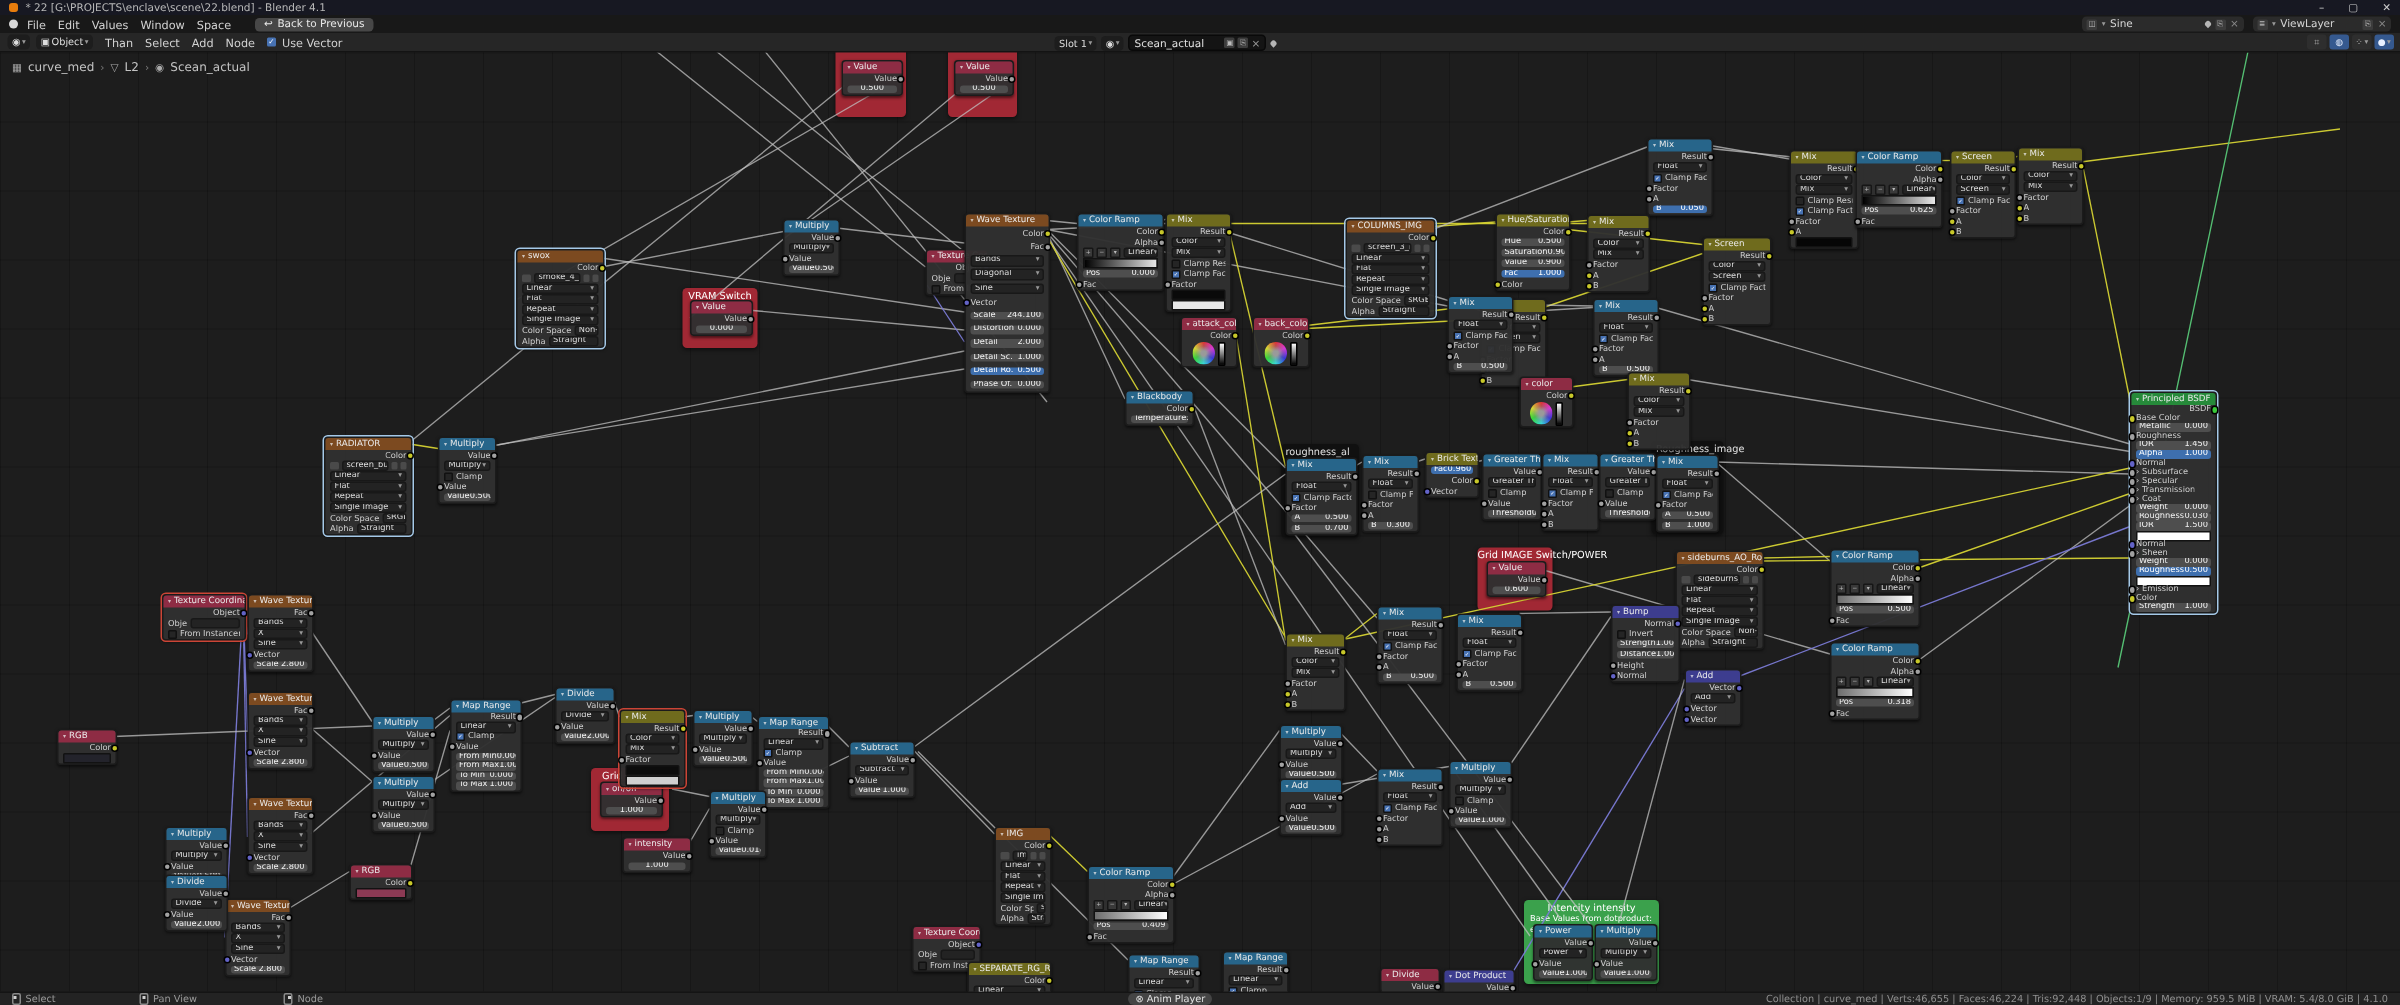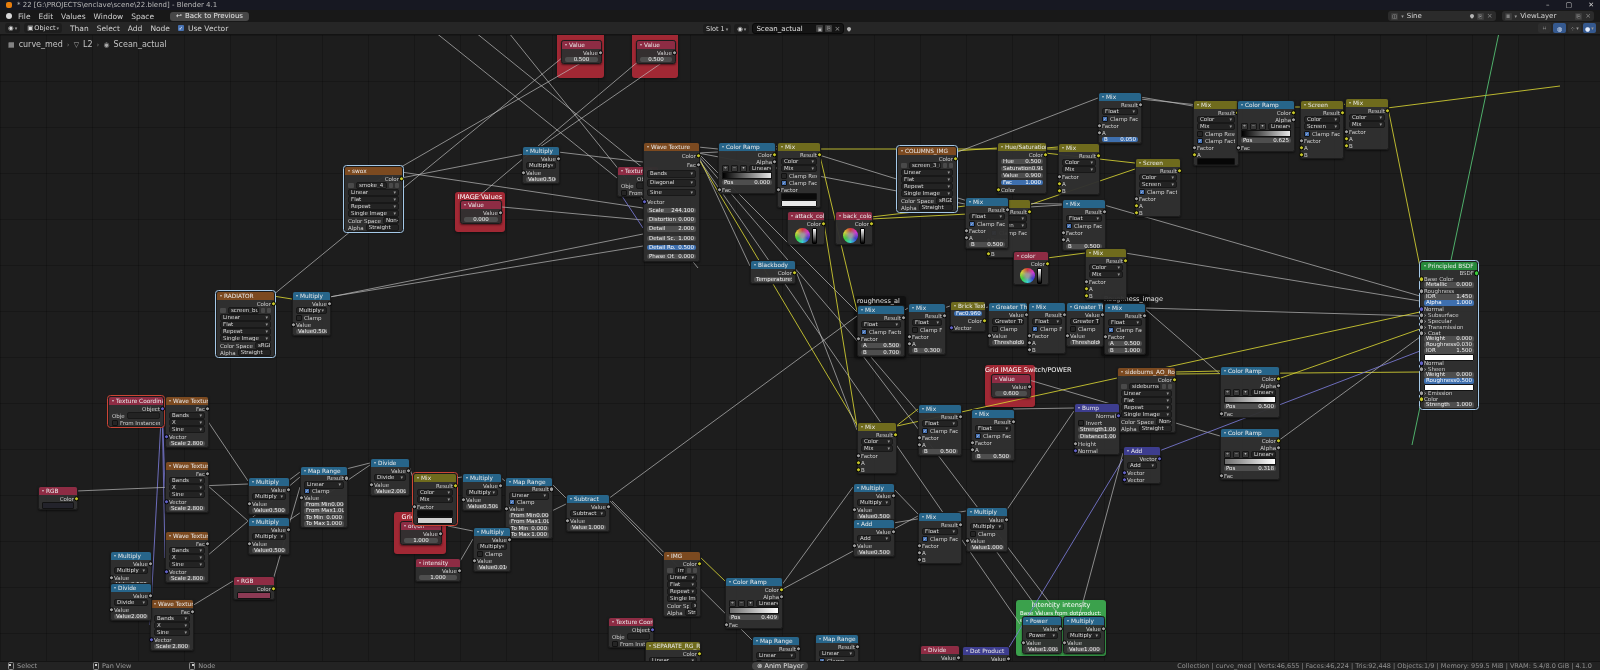--- a/index.html
+++ b/index.html
@@ -304,21 +304,21 @@
       <line x1="781" y1="551" x2="853" y2="452" stroke="#c2c2c2" stroke-width="0.9" opacity="0.75"></line>
       <line x1="781" y1="555" x2="918" y2="481" stroke="#c2c2c2" stroke-width="0.9" opacity="0.75"></line>
       <line x1="893" y1="453" x2="918" y2="479" stroke="#c2c2c2" stroke-width="0.9" opacity="0.75"></line>
       <line x1="893" y1="488" x2="966" y2="476" stroke="#c2c2c2" stroke-width="0.9" opacity="0.75"></line>
       <line x1="1006" y1="476" x2="1074" y2="376" stroke="#c2c2c2" stroke-width="0.9" opacity="0.75"></line>
       <line x1="860" y1="317" x2="1062" y2="584" stroke="#c2c2c2" stroke-width="0.9" opacity="0.75"></line>
     </svg>
 <div class="frame red" style="left: 557px; top: -5px; width: 47px; height: 48px; background: rgb(161, 40, 52);"></div>
     <div class="frame red" style="left: 632px; top: -5px; width: 46px; height: 48px; background: rgb(161, 40, 52);"></div>
     <div class="frame red" style="left: 455px; top: 157px; width: 50px; height: 40px; background: rgb(161, 40, 52);">
-      <div class="flabel">IMAGE Values</div>
+      <div class="flabel">VRAM Switch</div>
     </div>
     <div class="frame red" style="left: 985px; top: 330px; width: 50px; height: 42px; background: rgb(161, 40, 52);">
       <div class="flabel">Grid IMAGE Switch/POWER</div>
     </div>
     <div class="frame red" style="left: 394px; top: 477px; width: 52px; height: 42px; background: rgb(161, 40, 52);">
       <div class="flabel">Grid Switch</div>
     </div>
     <div class="frame black" style="left: 854px; top: 261px; width: 52px; height: 62px; background: rgb(16, 16, 16);">
       <div class="flabel">roughness_al</div>
     </div>

